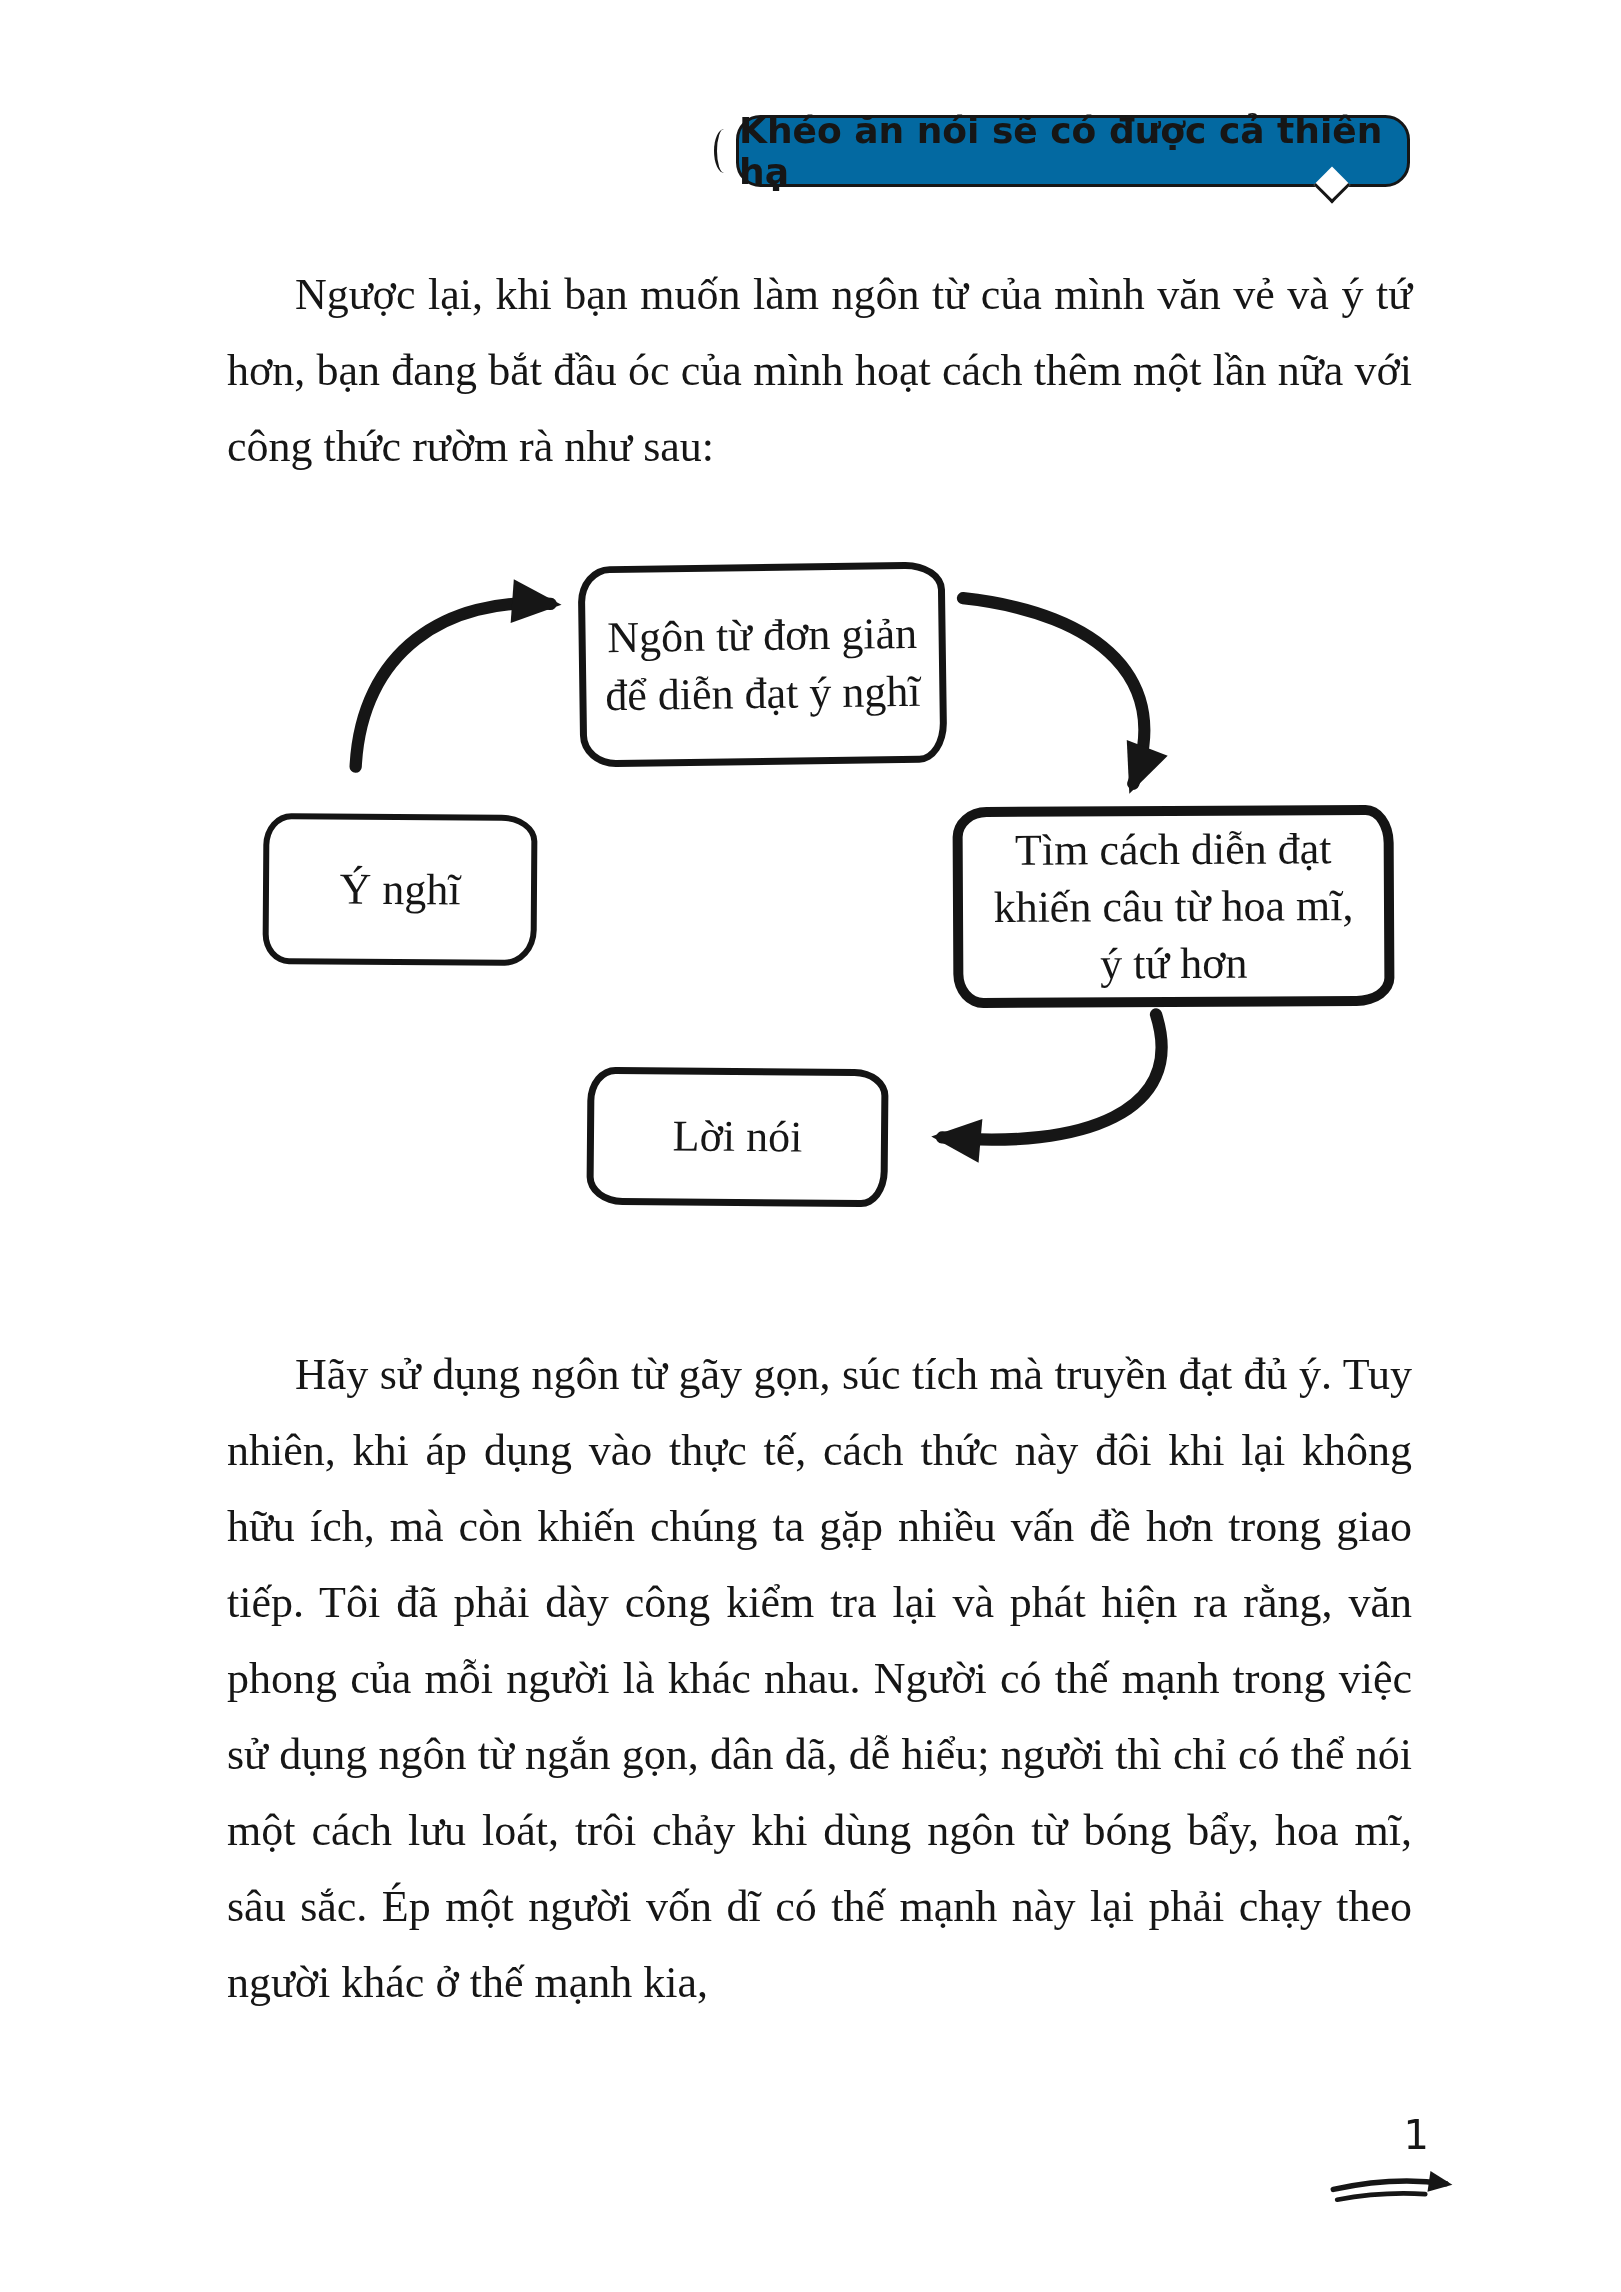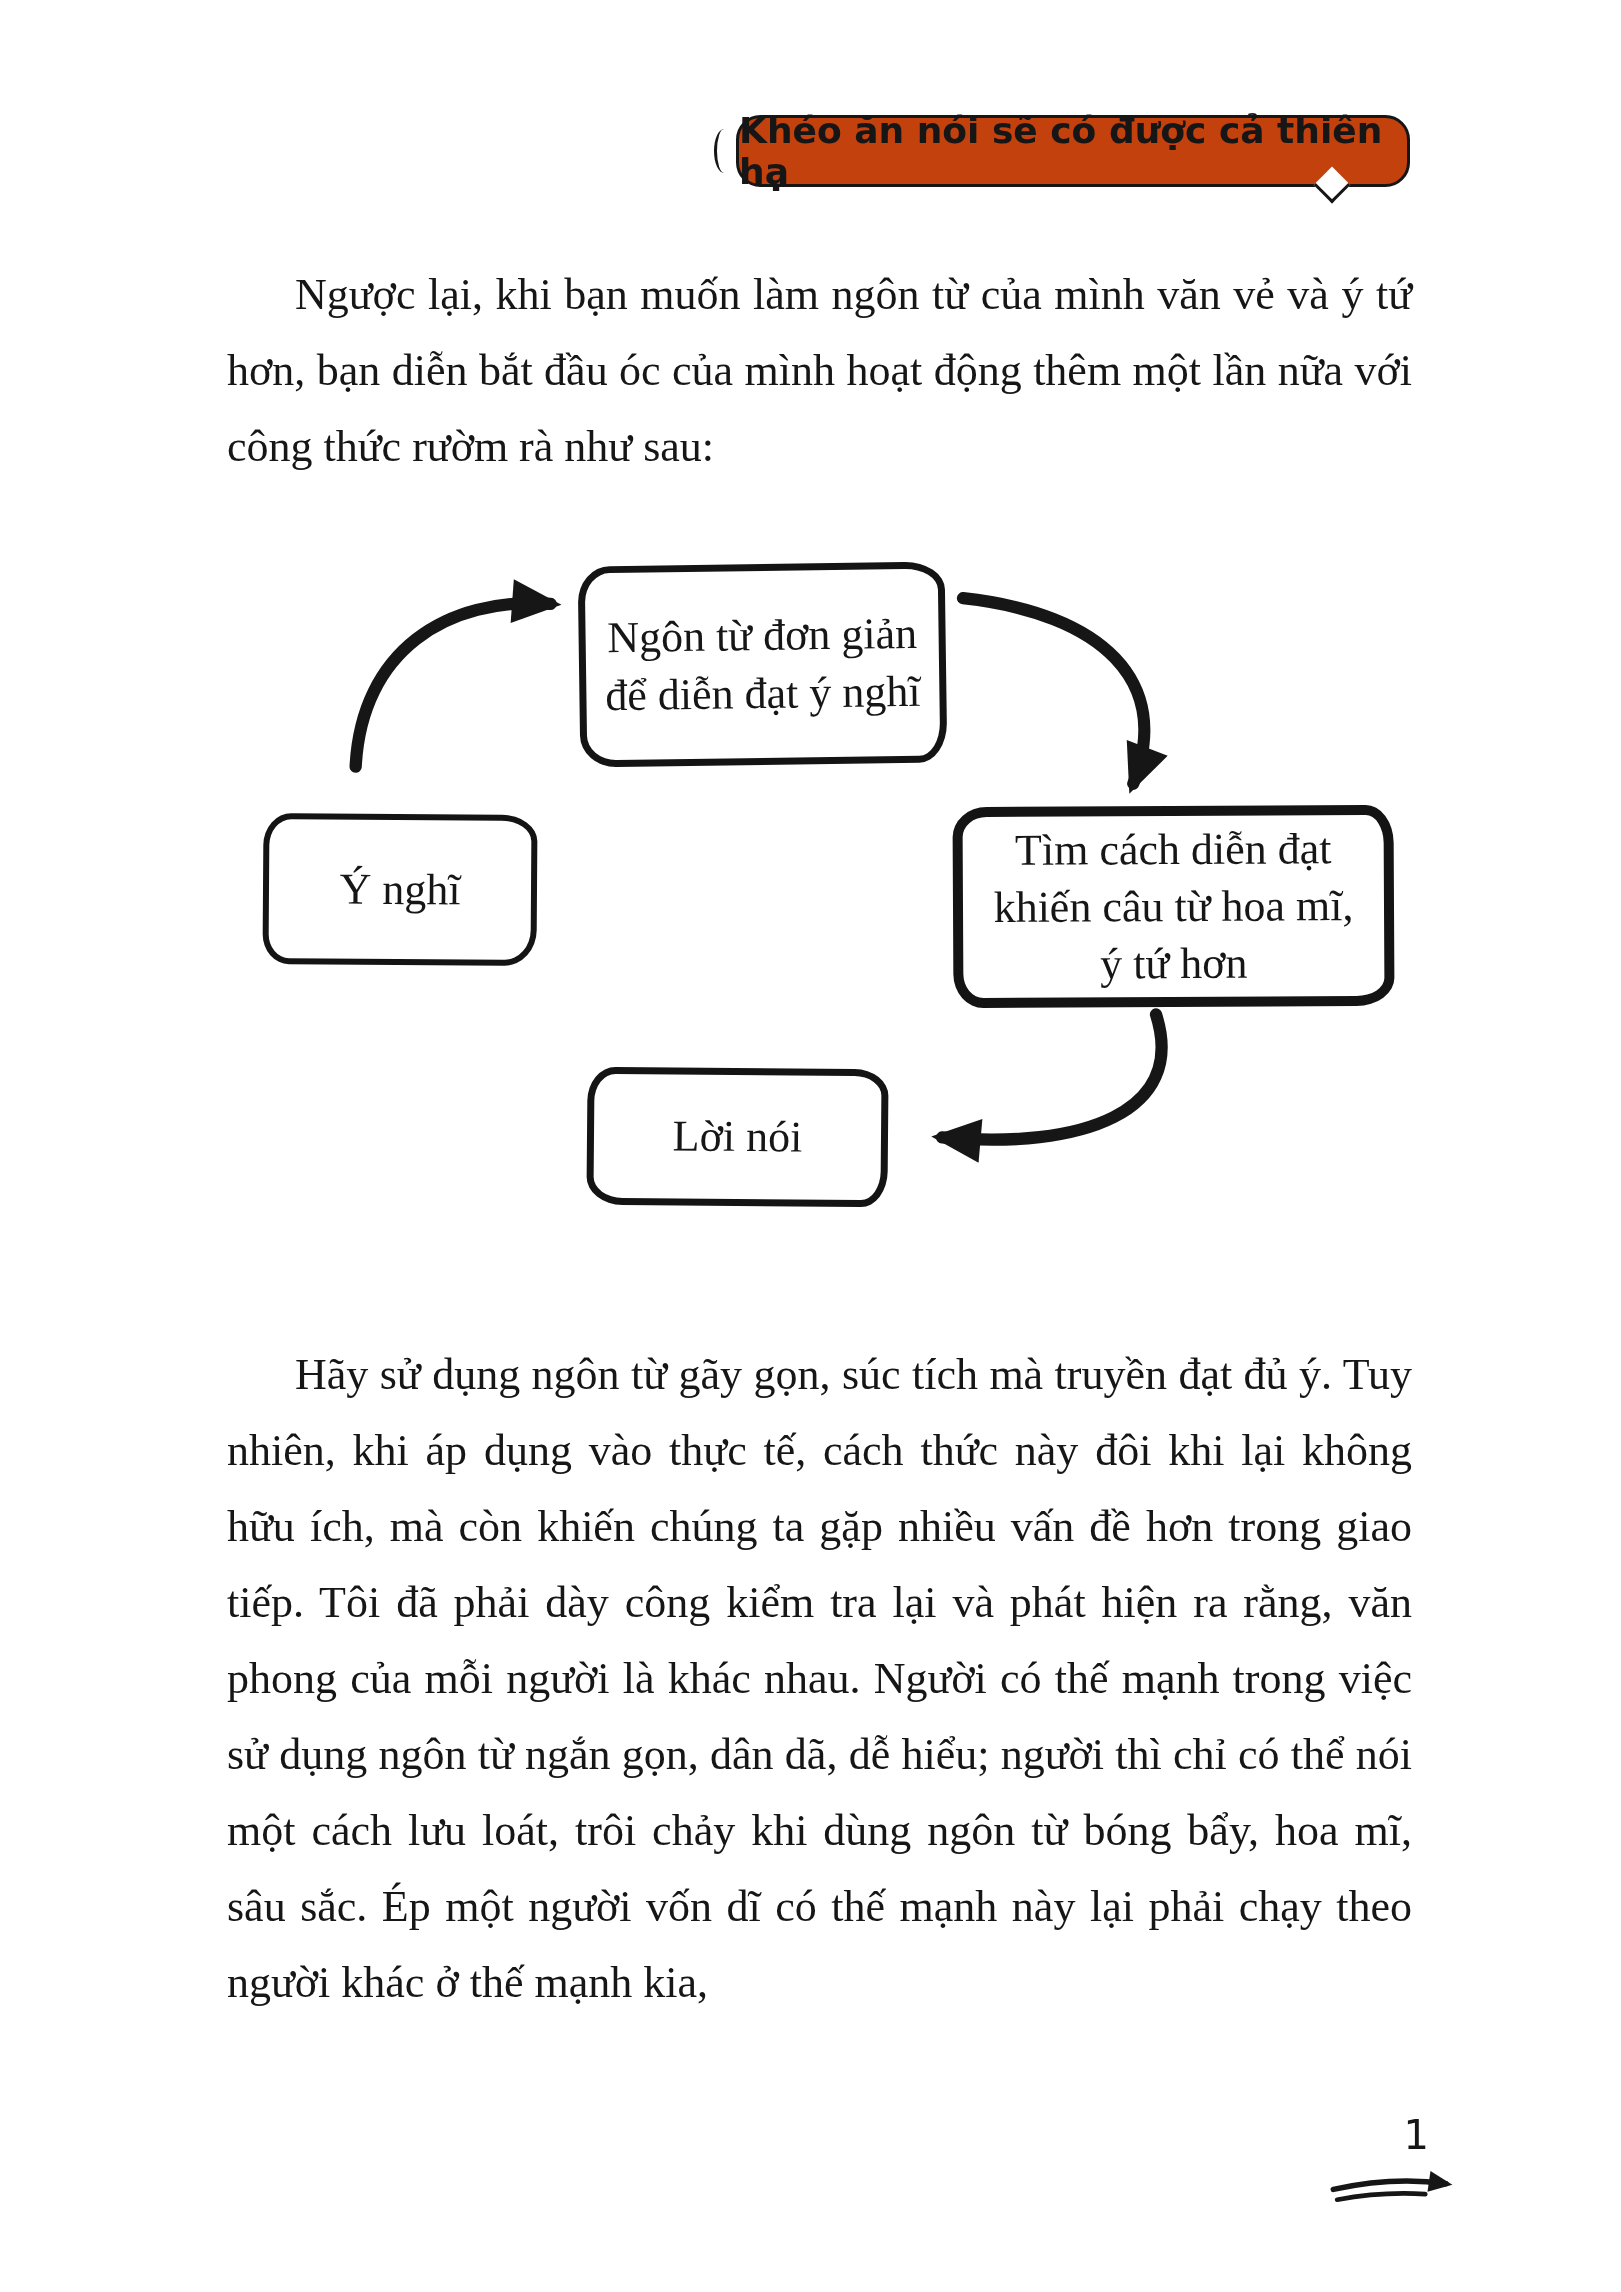--- a/index.html
+++ b/index.html
@@ -15,21 +15,21 @@
 
   
   .header-bubble {
     position: absolute;
     left: 736px;
     top: 115px;
     width: 674px;
     height: 72px;
     border: 3.8px solid #161616;
     border-radius: 24.6px;
-    background: #c2410c;
+    background: #0369a1;
     display: flex;
     align-items: center;
     justify-content: center;
     font-family: "DejaVu Sans", "Liberation Sans", sans-serif;
     font-weight: bold;
     font-size: 36px;
     box-sizing: border-box;
   }
   .header-bubble::after {      
     content: "";
@@ -138,21 +138,21 @@
 </style>
 </head>
 <body>
 
 <div class="page">
 
   <div class="header-bubble">
     <span>Khéo ăn nói sẽ có được cả thiên hạ</span>
   </div>
 
-  <p class="para para-intro">Ngược lại, khi bạn muốn làm ngôn từ của mình văn vẻ và ý tứ hơn, bạn diễn bắt đầu óc của mình hoạt động thêm một lần nữa với công thức rườm rà như sau:</p>
+  <p class="para para-intro">Ngược lại, khi bạn muốn làm ngôn từ của mình văn vẻ và ý tứ hơn, bạn đang bắt đầu óc của mình hoạt cách thêm một lần nữa với công thức rườm rà như sau:</p>
 
   <div class="diagram">
 
     <svg class="arrows" viewBox="0 0 1260 745" xmlns="http://www.w3.org/2000/svg">
       <defs>
         <marker id="ah" markerUnits="userSpaceOnUse" markerWidth="58" markerHeight="58" viewBox="0 0 10 10" refX="7.5" refY="5" orient="auto">
           <path d="M0.5,1 L9.5,5 L0.5,9 Z" fill="#161616"></path>
         </marker>
       </defs>
       <path d="M 136 250 C 142 128, 232 70, 342 78" fill="none" stroke="#161616" stroke-width="13" stroke-linecap="round" marker-end="url(#ah)"></path>

